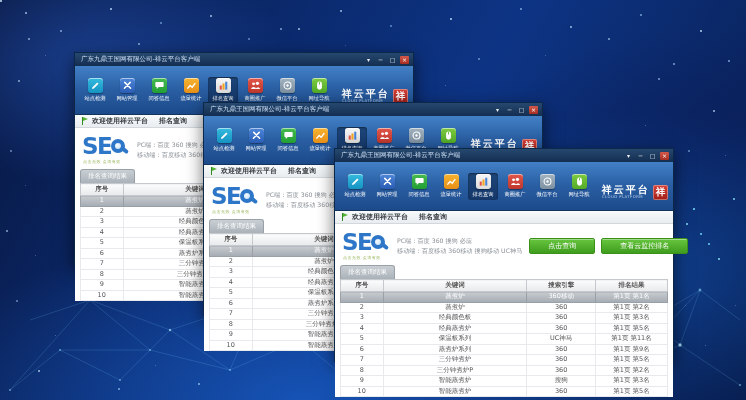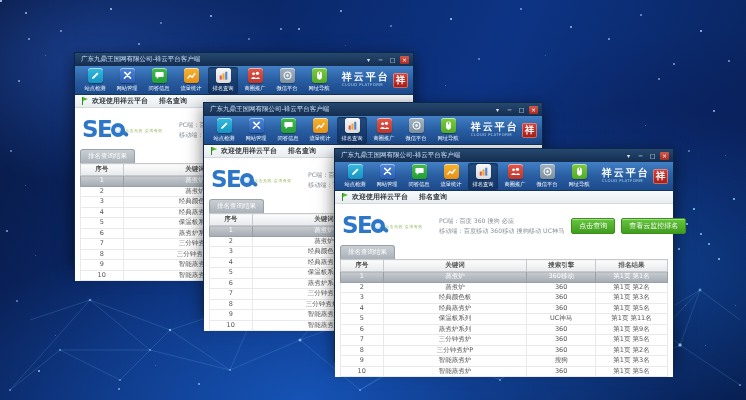--- a/index.html
+++ b/index.html
@@ -42,21 +42,21 @@
   .win-mid{left:203px;top:102px;z-index:2;}
   .win-front{left:334px;top:148px;z-index:3;}
 
   .titlebar{flex:0 0 13px;background:linear-gradient(180deg,#26486f,#142e51);display:flex;align-items:center;padding:0 4px 0 6px;}
   .title{color:#cfe0f5;font-size:6.5px;white-space:nowrap;overflow:hidden;}
   .controls{margin-left:auto;display:flex;gap:3px;align-items:center;}
   .ctrl{color:#fff;font-size:6px;line-height:8px;width:9px;height:8px;text-align:center;opacity:.9;cursor:default;}
   .ctrl.close{background:linear-gradient(180deg,#d4584a,#a52f22);border-radius:1px;opacity:1;}
 
   .toolbar{flex:0 0 28px;background:linear-gradient(180deg,#4280c6 0%,#2a5fa3 48%,#1c4a8b 100%);
-    display:flex;align-items:center;padding:0 5px;border-bottom:1px solid #123560;}
+    display:flex;align-items:flex-end;padding:10px 5px;border-bottom:1px solid #123560;}
   .tb-items{display:flex;align-items:flex-start;gap:2px;padding-top:1px;}
   .tb-item{display:flex;flex-direction:column;align-items:center;width:30px;padding:1px 0;border-radius:3px;cursor:default;}
   .tb-item.active{background:rgba(7,30,64,.5);box-shadow:inset 0 1px 2px rgba(0,0,0,.45);}
   .tb-icon{width:15px;height:15px;border-radius:3px;display:flex;align-items:center;justify-content:center;
     box-shadow:inset 0 1px 0 rgba(255,255,255,.55),0 1px 1px rgba(0,0,0,.35);}
   .tb-icon svg{width:11px;height:11px;display:block;}
   .tb-label{font-size:6px;color:#fff;margin-top:1px;white-space:nowrap;transform:scale(.88);}
   .brand{margin-left:auto;display:flex;align-items:center;gap:3px;}
   .brand-name{color:#fff;font-size:10px;font-weight:bold;letter-spacing:2px;line-height:1.05;}
   .brand-sub{color:#b9d2ee;font-size:4.5px;letter-spacing:.5px;transform:scale(.85);transform-origin:left top;}
@@ -66,30 +66,30 @@
   .welcome{flex:0 0 13px;background:linear-gradient(180deg,#f8fafb,#e9edf0);border-bottom:1px solid #d2d8dc;
     display:flex;align-items:center;padding:0 7px;gap:4px;}
   .flag{width:6px;height:8px;position:relative;}
   .flag::before{content:"";position:absolute;left:0;top:0;width:1.2px;height:8px;background:#2f8a20;}
   .flag::after{content:"";position:absolute;left:1.2px;top:0;width:0;height:0;border-top:2.5px solid transparent;border-bottom:2.5px solid transparent;border-left:5px solid #54b535;}
   .welcome-text,.welcome-page{font-size:7px;font-weight:bold;color:#3a4046;}
   .welcome-page{margin-left:7px;}
 
   .content{flex:1;background:#fff;padding:3px 5px 0;display:flex;flex-direction:column;}
   .logo-row{flex:0 0 37px;display:flex;align-items:center;padding:0 2px;}
-  .seo{display:flex;flex-direction:row;align-items:center;}
+  .seo{display:flex;flex-direction:column;align-items:flex-end;}
   .seo-row{display:flex;align-items:center;}
   .seo-se{font-size:23px;font-weight:bold;color:#2e77c8;letter-spacing:-1.5px;line-height:21px;}
   .seo-lens{width:14px;height:14px;border:4px solid #2e77c8;border-radius:50%;
     background:radial-gradient(circle at 35% 35%,#eef6fd 20%,#b9dbf6);position:relative;margin-left:0;}
   .seo-lens::after{content:"";position:absolute;width:9px;height:3.5px;background:#2e77c8;border-radius:2px;right:-8px;bottom:-2px;transform:rotate(38deg);}
   .seo-tag{font-size:4.5px;color:#9fba67;margin-top:2px;letter-spacing:.5px;transform:scale(.9);transform-origin:left;white-space:nowrap;}
   .engines{margin-left:12px;font-size:6.5px;color:#8a9096;line-height:10px;white-space:nowrap;transform:scale(.95);transform-origin:left center;}
   .btns{margin-left:auto;display:flex;gap:6px;align-items:center;}
-  .btn{height:16px;margin:0;padding:0 7px;font-size:7px;color:#fff;font-family:inherit;
+  .btn{height:16px;margin:0;padding:0 18px;font-size:7px;color:#fff;font-family:inherit;
     background:linear-gradient(180deg,#67c63e,#3f9c1e);border:1px solid #3a9118;border-radius:2px;
     box-shadow:inset 0 1px 0 rgba(255,255,255,.4);cursor:default;white-space:nowrap;}
   .tab{align-self:flex-start;margin-top:1px;padding:2px 7px;background:linear-gradient(180deg,#c9cfd4,#aab2b9);
     color:#fff;font-size:6.5px;font-weight:normal;border:1px solid #99a1a8;border-bottom:none;border-radius:3px 3px 0 0;cursor:default;}
   .results{width:100%;border-collapse:collapse;table-layout:fixed;}
   .results th{height:11px;background:linear-gradient(180deg,#fcfcfc,#e7e9eb);border:1px solid #c5c9cd;
     font-size:6.5px;color:#555;font-weight:bold;padding:0;line-height:11px;}
   .results td{height:9.5px;border:1px solid #e7e9ec;border-top:none;font-size:6.5px;color:#555;
     text-align:center;padding:0;line-height:9.5px;overflow:hidden;white-space:nowrap;}
   .results tr.selected td{background:linear-gradient(180deg,#c7cbd0,#a4abb2);color:#fff;border-color:#99a1a8;}

